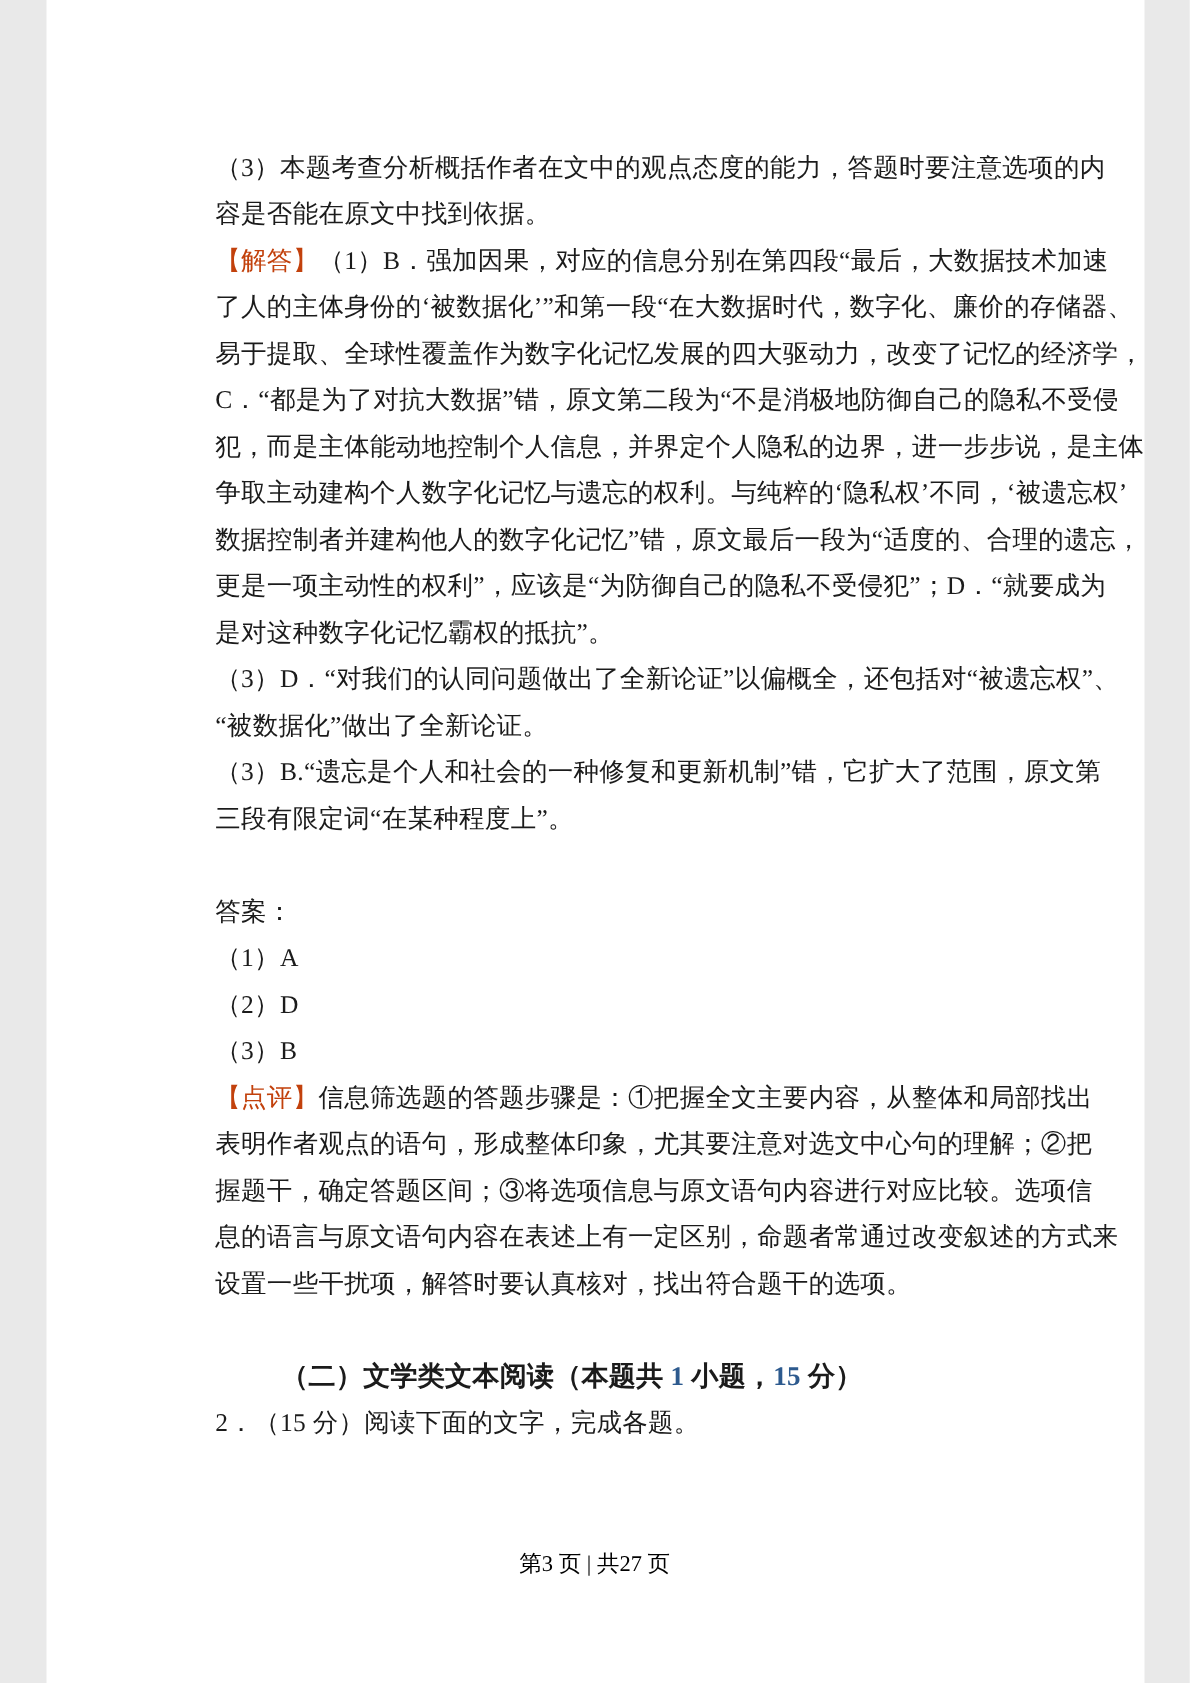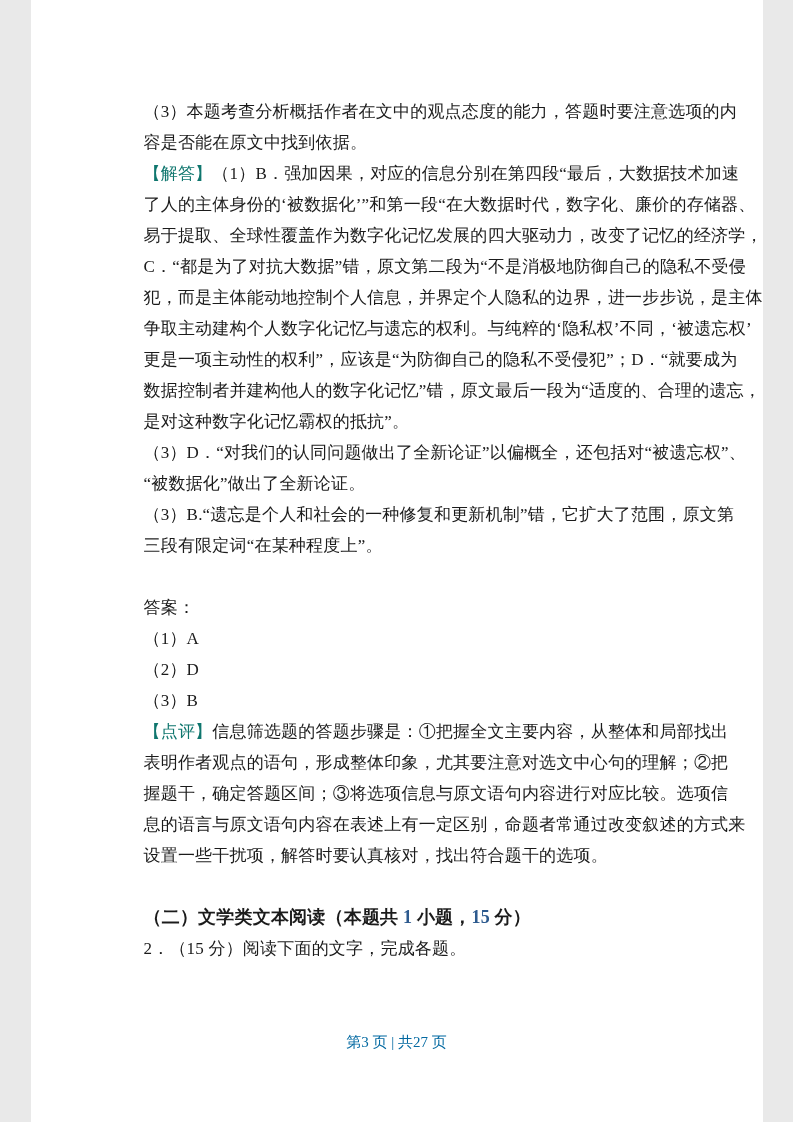--- a/index.html
+++ b/index.html
@@ -27,49 +27,50 @@
     height: 31px;
     line-height: 31px;
     font-size: 17px;
     white-space: nowrap;
     letter-spacing: 0.2px;
   }
   .line.blank { height: 31px; }
   .line.heading {
     font-weight: 700;
     font-size: 18px;
+    margin-left: 44px;
   }
   .run { display: inline; }
-  .run.label-blue { color: #0f766e; }
+  .run.label-blue { color: #c2410c; }
   .run.num-blue   { color: #2d5a8e; }
   .footer {
     position: absolute;
     left: 0;
     top: 1033px;
     width: 100%;
     text-align: center;
     font-size: 15px;
-    color: #0369a1;
+    color: #000000;
   }
 </style>
 </head>
 <body>
 
 <div class="page">
   <div class="doc-body">
       <div class="line"><span class="run normal">（3）本题考查分析概括作者在文中的观点态度的能力，答题时要注意选项的内</span></div>
       <div class="line"><span class="run normal">容是否能在原文中找到依据。</span></div>
       <div class="line"><span class="run label-blue">【解答】</span><span class="run normal">（1）B．强加因果，对应的信息分别在第四段“最后，大数据技术加速</span></div>
       <div class="line"><span class="run normal">了人的主体身份的‘被数据化’”和第一段“在大数据时代，数字化、廉价的存储器、</span></div>
       <div class="line"><span class="run normal">易于提取、全球性覆盖作为数字化记忆发展的四大驱动力，改变了记忆的经济学，</span></div>
       <div class="line"><span class="run normal">C．“都是为了对抗大数据”错，原文第二段为“不是消极地防御自己的隐私不受侵</span></div>
       <div class="line"><span class="run normal">犯，而是主体能动地控制个人信息，并界定个人隐私的边界，进一步步说，是主体</span></div>
       <div class="line"><span class="run normal">争取主动建构个人数字化记忆与遗忘的权利。与纯粹的‘隐私权’不同，‘被遗忘权’</span></div>
+      <div class="line"><span class="run normal">数据控制者并建构他人的数字化记忆”错，原文最后一段为“适度的、合理的遗忘，</span></div>
       <div class="line"><span class="run normal">更是一项主动性的权利”，应该是“为防御自己的隐私不受侵犯”；D．“就要成为</span></div>
-      <div class="line"><span class="run normal">数据控制者并建构他人的数字化记忆”错，原文最后一段为“适度的、合理的遗忘，</span></div>
       <div class="line"><span class="run normal">是对这种数字化记忆霸权的抵抗”。</span></div>
       <div class="line"><span class="run normal">（3）D．“对我们的认同问题做出了全新论证”以偏概全，还包括对“被遗忘权”、</span></div>
       <div class="line"><span class="run normal">“被数据化”做出了全新论证。</span></div>
       <div class="line"><span class="run normal">（3）B.“遗忘是个人和社会的一种修复和更新机制”错，它扩大了范围，原文第</span></div>
       <div class="line"><span class="run normal">三段有限定词“在某种程度上”。</span></div>
       <div class="line blank"></div>
       <div class="line"><span class="run normal">答案：</span></div>
       <div class="line"><span class="run normal">（1）A</span></div>
       <div class="line"><span class="run normal">（2）D</span></div>
       <div class="line"><span class="run normal">（3）B</span></div>

